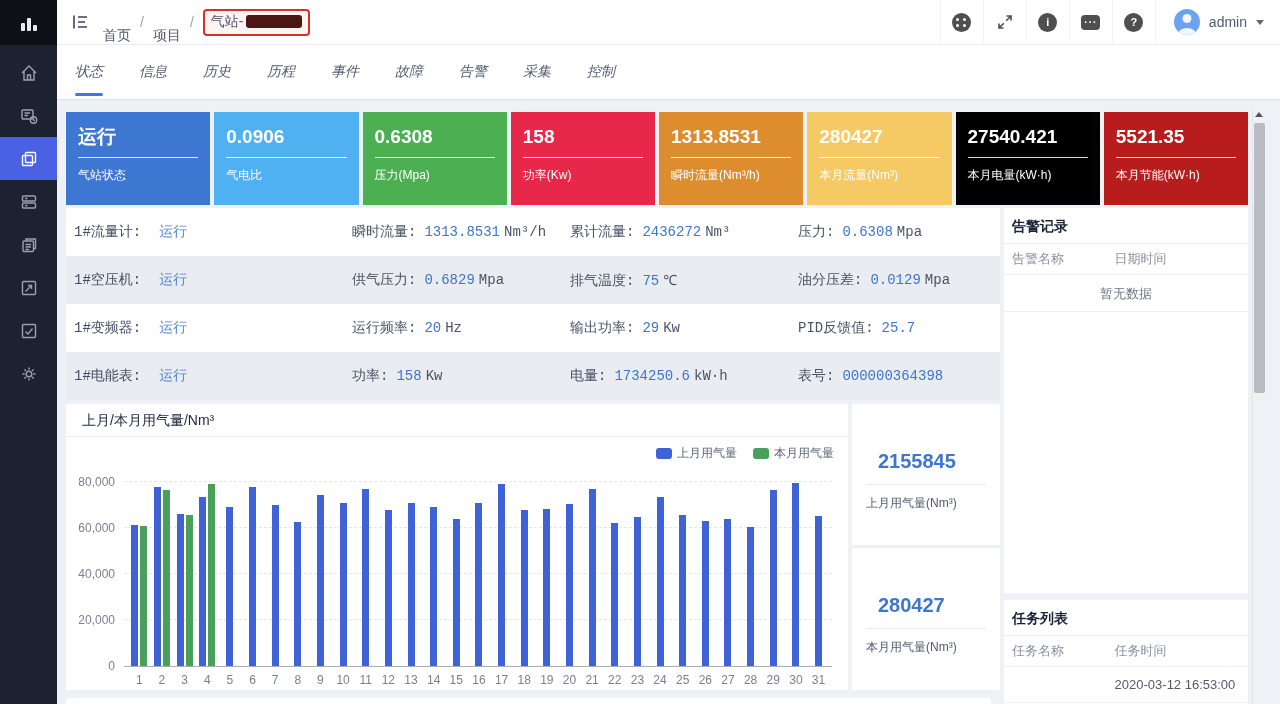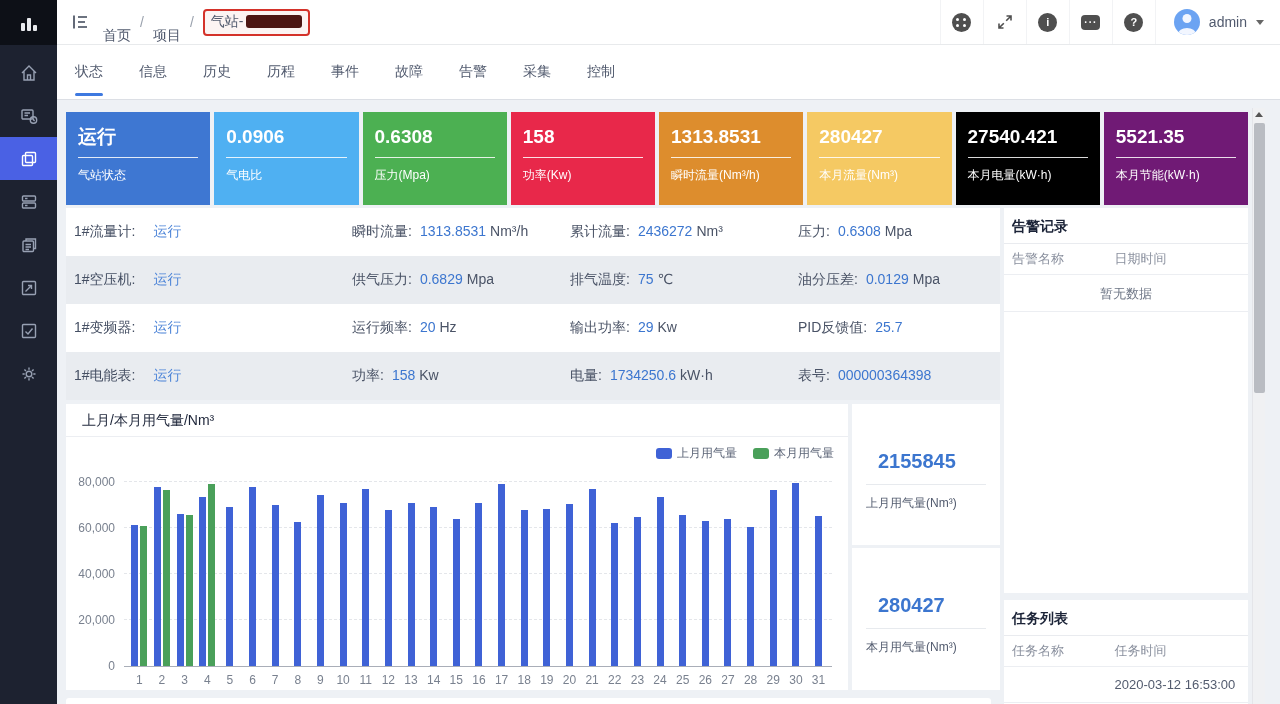--- a/index.html
+++ b/index.html
@@ -33,33 +33,33 @@
     font-weight:bold; display:flex; align-items:center; justify-content:center; letter-spacing:1px; }
   .user-cell { display:flex; align-items:center; gap:9px; padding:0 16px 0 18px; border-left:1px solid #f2f3f5; height:100%; cursor:pointer; }
   .avatar { width:26px; height:26px; border-radius:50%; background:#6ba3f2; position:relative; overflow:hidden; flex:0 0 26px; }
   .avatar .head { position:absolute; top:5px; left:50%; transform:translateX(-50%); width:9px; height:9px; border-radius:50%; background:#f2f6ff; }
   .avatar .shoulders { position:absolute; bottom:-5px; left:50%; transform:translateX(-50%); width:18px; height:12px; border-radius:50%; background:#f2f6ff; }
   .username { font-size:14px; color:#515a6e; }
   .caret { width:0; height:0; border-left:4px solid transparent; border-right:4px solid transparent; border-top:5px solid #666; }
 
   
   .content { position:absolute; left:57px; top:45px; width:1223px; height:659px; background:#eef1f5; }
-  .tabbar { height:55px; background:#fff; border-bottom:1px solid #dcdfe5; display:flex; align-items:stretch; padding-left:18px; }
+  .tabbar { height:55px; background:#fff; border-bottom:1px solid #dcdfe5; display:flex; align-items:stretch; padding-left:18px;font-style:italic; }
   .tab { margin-right:36px; font-size:14px; color:#515a6e; cursor:pointer; position:relative; display:flex; align-items:center; }
   .tab.active::after { content:""; position:absolute; left:0; right:0; bottom:3px; height:3px; background:#3e79e0; border-radius:2px; }
 
   .cards { position:absolute; left:9px; top:67px; width:1182px; height:93px; display:flex; gap:4px; }
   .card { flex:1; color:#fff; padding:13px 12px 0; overflow:hidden; }
   .card-value { font-size:19px; font-weight:bold; line-height:24px; white-space:nowrap; }
   .card-line { height:1px; background:rgba(255,255,255,.85); margin:8px 0 9px; }
   .card-label { font-size:12px; white-space:nowrap; }
 
   .devtable { position:absolute; left:9px; top:163px; width:934px; }
   .devrow { height:48px; display:grid; grid-template-columns:278px 218px 228px 1fr; align-items:center;
-    background:#fff; padding-left:8px; font-size:14px; }
+    background:#fff; padding-left:8px; font-size:14px;font-family:Liberation Mono, monospace; }
   .devrow:nth-child(even) { background:#e9ecf0; }
   .dev-status { color:#4f86d8; margin-left:18px; cursor:pointer; }
   .dev-name { color:#454f63; }
   .fld-label { color:#4a5366; }
   .fld-value { color:#3c76cf; margin-left:8px; }
   .fld-unit { color:#4a5366; margin-left:4px; }
 
   .chart-panel { position:absolute; left:9px; top:359px; width:782px; height:286px; background:#fff; }
   .chart-title { height:33px; line-height:33px; padding-left:16px; font-size:14px; color:#1c2438; border-bottom:1px solid #eceef2; }
   .chart-body { position:relative; height:252px; }
@@ -261,21 +261,21 @@
         <div class="card" style="background: rgb(245, 201, 99);">
           <div class="card-value">280427</div>
           <div class="card-line"></div>
           <div class="card-label">本月流量(Nm³)</div>
         </div>
         <div class="card" style="background: #000000;">
           <div class="card-value">27540.421</div>
           <div class="card-line"></div>
           <div class="card-label">本月电量(kW·h)</div>
         </div>
-        <div class="card" style="background: #701a75;">
+        <div class="card" style="background: #b91c1c;">
           <div class="card-value">5521.35</div>
           <div class="card-line"></div>
           <div class="card-label">本月节能(kW·h)</div>
         </div>
       </div>
     <div class="devtable" id="devtable">
         <div class="devrow">
           <div><span class="dev-name">1#流量计:</span><span class="dev-status">运行</span></div>
           <div><span class="fld-label">瞬时流量:</span><span class="fld-value">1313.8531</span><span class="fld-unit">Nm³/h</span></div>
           <div><span class="fld-label">累计流量:</span><span class="fld-value">2436272</span><span class="fld-unit">Nm³</span></div>

